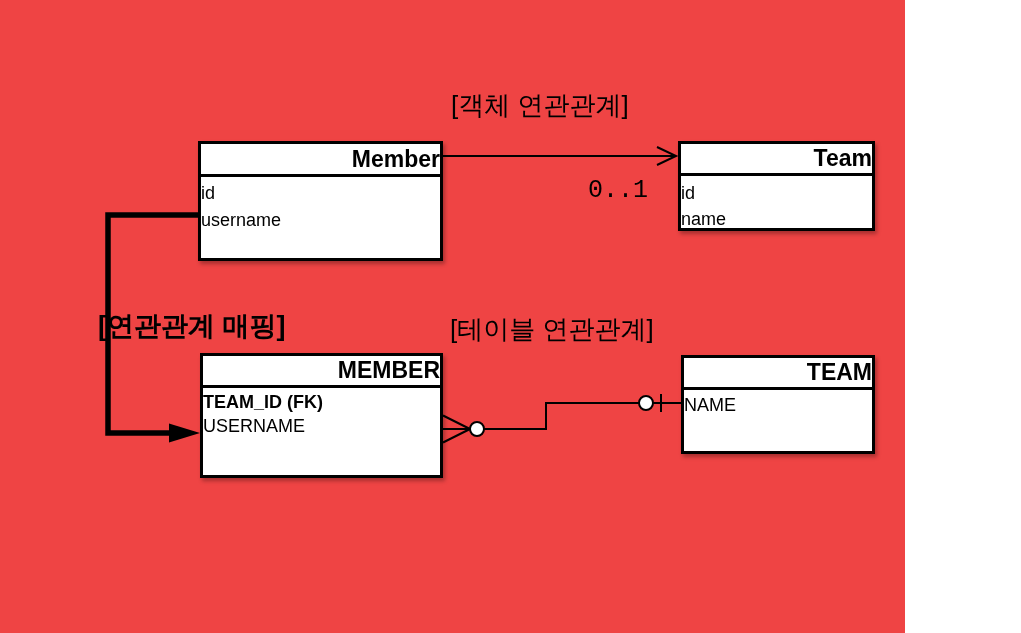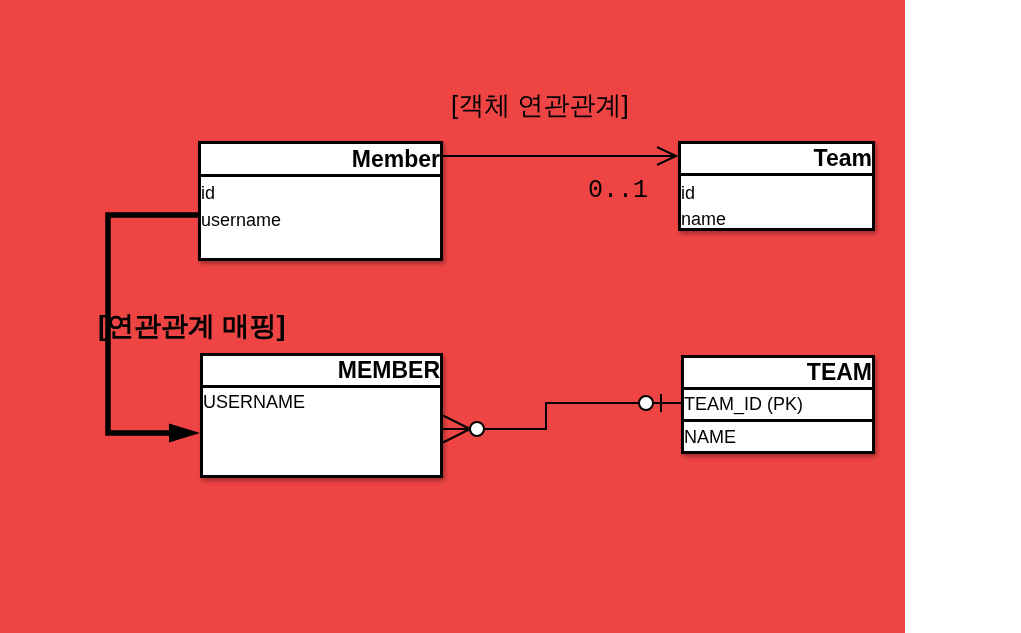--- a/index.html
+++ b/index.html
@@ -78,20 +78,21 @@
       <circle cx="477" cy="429" r="7" fill="#ffffff"></circle>
       <path d="M484,429 L546,429 L546,403 L639,403"></path>
       <circle cx="646" cy="403" r="7" fill="#ffffff"></circle>
       <line x1="653" y1="403" x2="681" y2="403"></line>
       <line x1="661" y1="394" x2="661" y2="412"></line>
     </g>
   </svg>
 
   <div class="diagram-title" style="left:451px; top:88px;">[객체 연관관계]</div>
 
+  <div class="diagram-title" style="left:450px; top:312px;">[테이블 연관관계]</div>
 
   <div class="diagram-title bold" style="left:98px; top:296px;margin-top:12px;">[연관관계 매핑]</div>
 
   <div class="multiplicity" style="left:588px; top:176px;">0..1</div>
 
   <div class="entity" style="left:198px; top:141px; width:245px; height:120px;">
     <div class="entity-header" style="height:33px; line-height:30px;">Member</div>
     <div class="compartment" style="padding-top:3px; line-height:27px;">
       <div class="frow">id</div>
       <div class="frow">username</div>
@@ -102,23 +103,23 @@
     <div class="entity-header" style="height:32px; line-height:29px;">Team</div>
     <div class="compartment" style="padding-top:4px; line-height:26px;">
       <div class="frow">id</div>
       <div class="frow">name</div>
     </div>
   </div>
 
   <div class="entity" style="left:200px; top:353px; width:243px; height:125px;">
     <div class="entity-header" style="height:32px; line-height:29px;">MEMBER</div>
     <div class="compartment" style="padding-top:2px; line-height:24px;">
+      <div class="frow bold">TEAM_ID (FK)</div>
       <div class="frow">USERNAME</div>
     </div>
   </div>
 
   <div class="entity" style="left:681px; top:355px; width:194px; height:99px;">
     <div class="entity-header" style="height:32px; line-height:29px;">TEAM</div>
-    <div class="compartment divided" style="height:32px; line-height:28px;">TEAM_ID (PK)</div>
     <div class="compartment" style="height:35px; line-height:30px;">NAME</div>
   </div>
 
 </div>
 
 </body></html>

